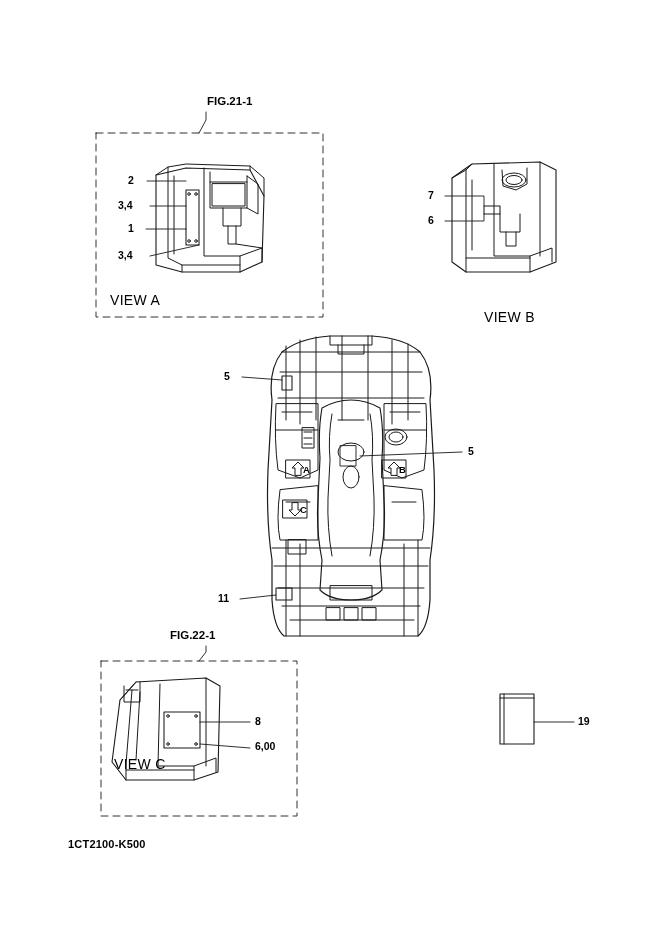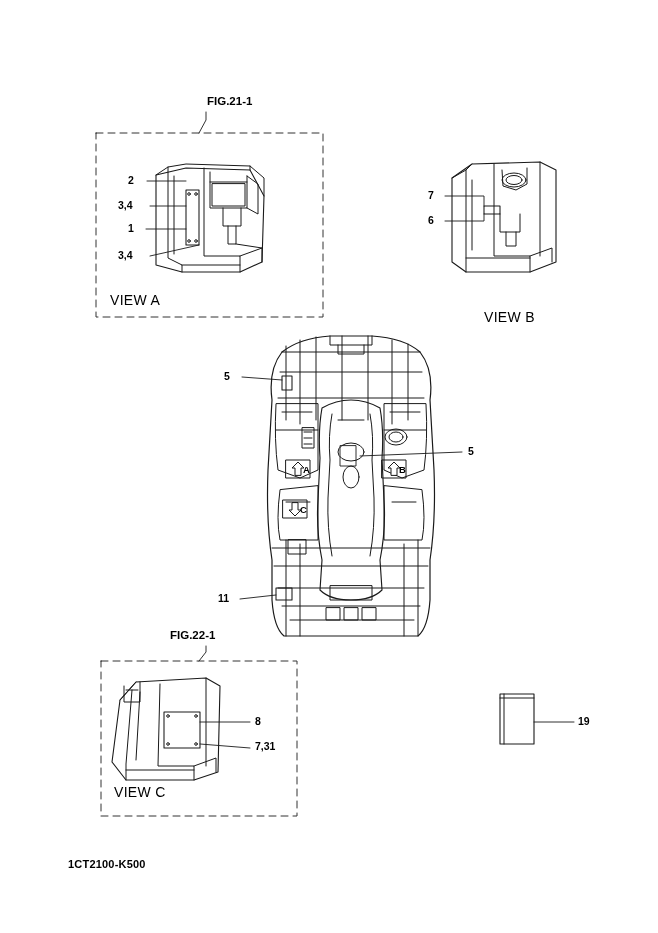--- a/index.html
+++ b/index.html
@@ -40,21 +40,20 @@
     font-size: 11.5px;
     font-weight: bold;
     white-space: nowrap;
   }
   .partno {
     position: absolute;
     font-size: 11px;
     font-weight: bold;
     letter-spacing: 0.2px;
     white-space: nowrap;
-    margin-top: 20px;
   }
   svg.art {
     position: absolute;
     left: 0; top: 0;
     width: 658px;
     height: 933px;
   }
   .arrowbox {
     position: absolute;
     font-size: 9.5px;
@@ -222,32 +221,32 @@
       <path d="M534 722 L574 722" stroke-width="0.9"></path>
 
     </g>
   </svg>
 
   <div class="figlabel" style="left:170px; top:95px;margin-left:37px;">FIG.21-1</div>
   <div class="figlabel" style="left:170px; top:629px;">FIG.22-1</div>
 
   <div class="viewlabel" style="left:110px; top:292px;">VIEW A</div>
   <div class="viewlabel" style="left:484px; top:309px;">VIEW B</div>
-  <div class="viewlabel" style="left:114px; top:784px;text-align:center;">VIEW C</div>
+  <div class="viewlabel" style="left:114px; top:756px;text-align:center;">VIEW C</div>
 
   <div class="num" style="left:128px; top:174px;">2</div>
   <div class="num" style="left:118px; top:199px;">3,4</div>
   <div class="num" style="left:128px; top:222px;">1</div>
   <div class="num" style="left:118px; top:249px;">3,4</div>
 
   <div class="num" style="left:428px; top:189px;">7</div>
   <div class="num" style="left:428px; top:214px;">6</div>
 
   <div class="num" style="left:255px; top:715px;">8</div>
-  <div class="num" style="left:255px; top:740px;">7,31</div>
+  <div class="num" style="left:255px; top:740px;">6,00</div>
 
   <div class="num" style="left:224px; top:370px;">5</div>
   <div class="num" style="left:468px; top:445px;">5</div>
   <div class="num" style="left:218px; top:592px;text-align:right;">11</div>
 
   <div class="num" style="left:578px; top:715px;">19</div>
 
   <div class="arrowbox" style="left:303px; top:464px;">A</div>
   <div class="arrowbox" style="left:399px; top:464px;">B</div>
   <div class="arrowbox" style="left:300px; top:504px;">C</div>

